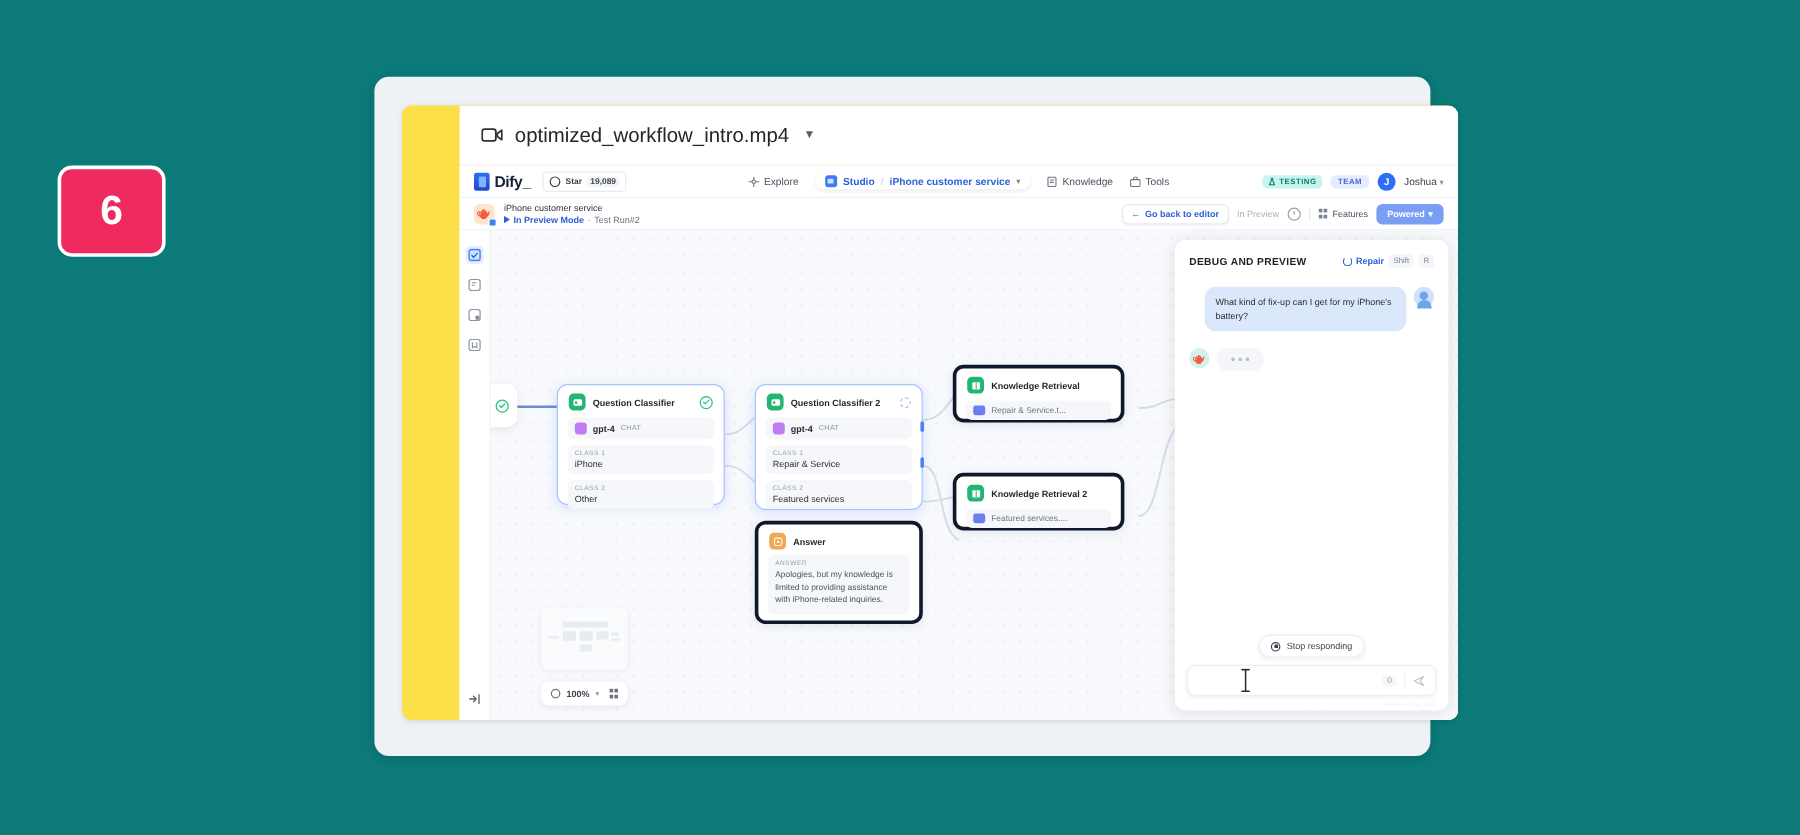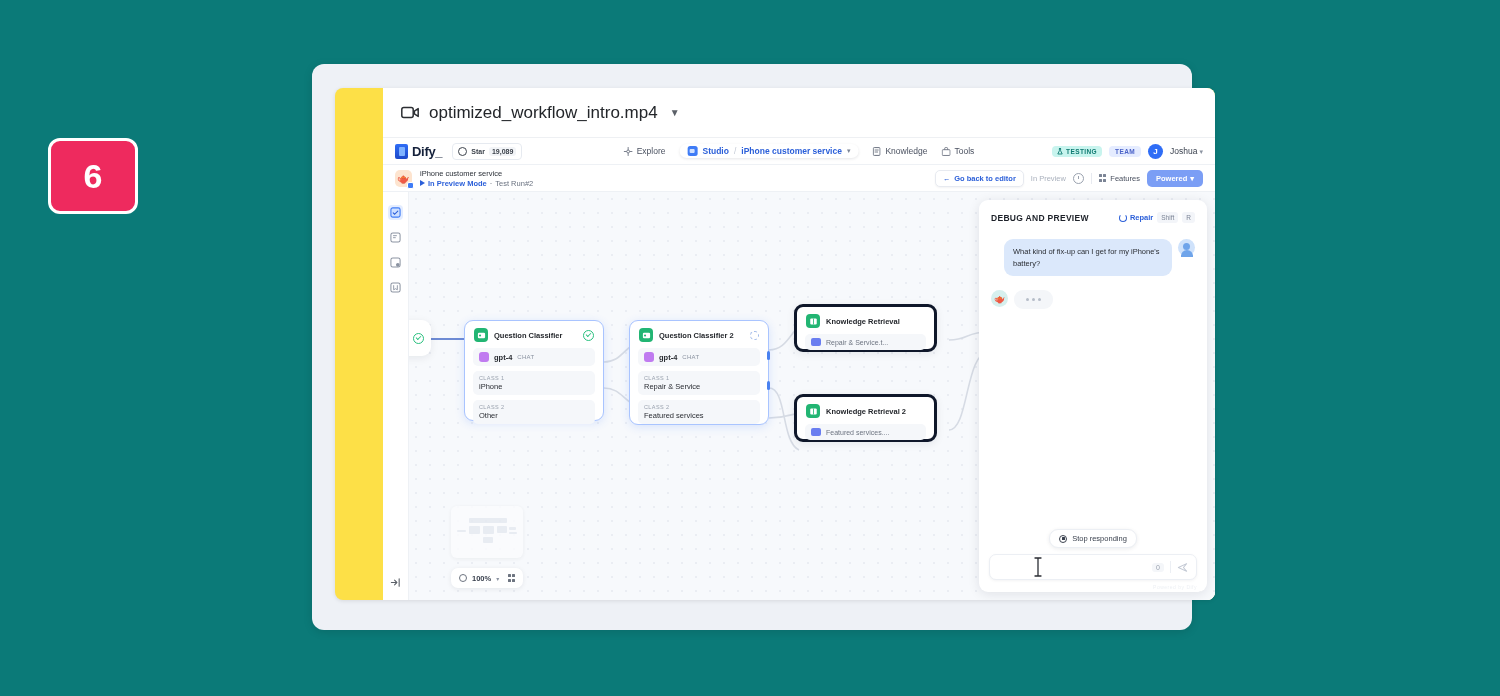--- a/index.html
+++ b/index.html
@@ -524,20 +524,35 @@
                   </svg>
               </span>
               <span class="ntitle">Knowledge Retrieval 2</span>
             </div>
             <div class="nchip">
               <span class="fic"></span>
               <span class="ftxt">Featured services....</span>
             </div>
           </div>
 
+          <div class="node" style="left:220px;top:242px;width:140px;height:86px;">
+            <div class="nhead">
+              <span class="nicon orange">
+                <svg width="9" height="9" viewBox="0 0 10 10">
+                    <rect x="1.6" y="1.6" width="6.8" height="6.8" rx="1.6" stroke="#fff" stroke-width="1" fill="none"></rect>
+                    <circle cx="5" cy="5" r="1.2" fill="#fff"></circle>
+                  </svg>
+              </span>
+              <span class="ntitle">Answer</span>
+            </div>
+            <div class="ansbody">
+              <div class="lbl">ANSWER</div>
+              <div class="txt">Apologies, but my knowledge is limited to providing assistance with iPhone-related inquiries.</div>
+            </div>
+          </div>
 
           <div class="stub" style="left:578px;top:112px;width:60px;height:100px;padding:7px 6px;">
             <span style="display:inline-flex;width:14px;height:14px;border-radius:4px;background:#3f89f5;align-items:center;justify-content:center;">
               <svg width="8" height="8" viewBox="0 0 10 10">
                   <circle cx="5" cy="5" r="2" fill="#fff"></circle>
                   <path d="M1 5h1.2M7.8 5H9" stroke="#fff" stroke-width="1" stroke-linecap="round"></path>
                 </svg>
             </span>
             <div class="slbl" style="margin-top:8px;">ASSI</div>
             <div class="srow" style="margin-top:5px;">

